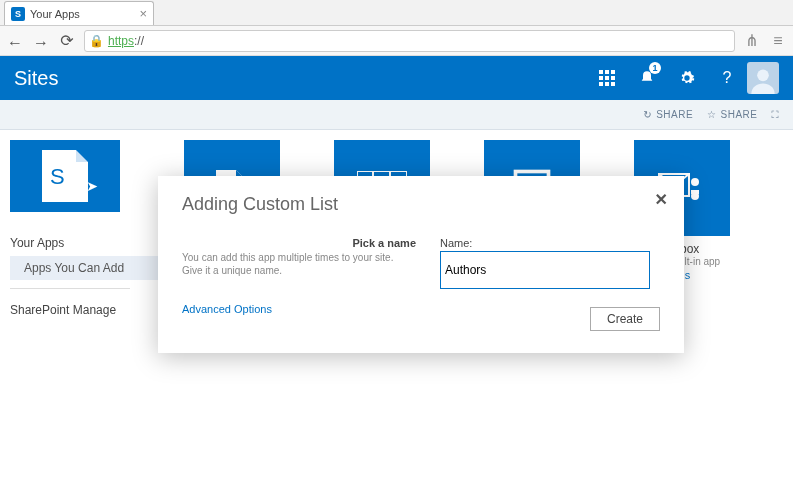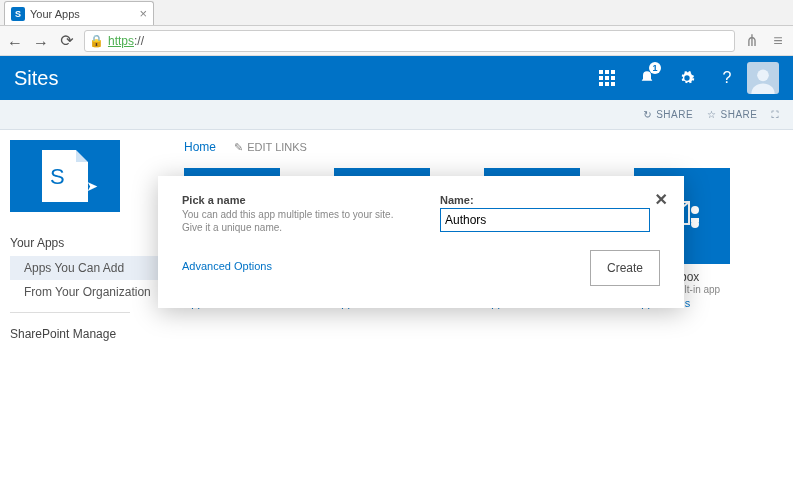--- a/index.html
+++ b/index.html
@@ -58,28 +58,28 @@
 .app .name { font-size: 12px; color: #444; margin-top: 6px; }
 .app .desc { font-size: 10px; color: #888; }
 .app .link { font-size: 11px; color: #0072c6; margin-top: 2px; cursor: pointer; }
 
 
 .overlay { position: absolute; left: 158px; top: 176px; width: 526px; background: #fff; box-shadow: 0 4px 24px rgba(0,0,0,0.25); padding: 18px 24px 22px 24px; z-index: 10; }
 .overlay .dlgtitle { font-size: 18px; font-weight: 300; color: #666; margin-bottom: 22px; }
 .overlay .closebtn { position: absolute; right: 16px; top: 14px; font-size: 16px; color: #555; cursor: pointer; font-weight: bold; }
 .dlgbody { display: flex; gap: 24px; }
 .dlgleft { flex: 1; }
-.dlgleft .pick { font-size: 11px; font-weight: bold; color: #444; margin-bottom: 2px; }
+.dlgleft .pick { font-size: 11px; font-weight: bold; color: #444; margin-bottom: 2px; text-align: right; }
 .dlgleft .hint { font-size: 10px; color: #888; line-height: 1.3; }
 .dlgright { width: 220px; }
-.dlgright label { font-size: 11px; color: #444; display: block; margin-bottom: 2px; font-weight: bold; }
-.dlgright input { width: 210px; height: 24px; border: 1px solid #0072c6; padding: 0 4px; font-size: 12px; outline: none; }
+.dlgright label { font-size: 11px; color: #444; display: block; margin-bottom: 2px; }
+.dlgright input { width: 210px; height: 38px; border: 1px solid #0072c6; padding: 0 4px; font-size: 12px; outline: none; }
 .adv { font-size: 11px; color: #0072c6; margin-top: 26px; cursor: pointer; }
 .btns { display: flex; gap: 10px; justify-content: flex-end; margin-top: 18px; }
-.btns button { height: 36px; padding: 0 16px; background: #fff; border: 1px solid #aaa; font-size: 12px; color: #444; cursor: pointer; }
+.btns button { height: 24px; padding: 0 16px; background: #fff; border: 1px solid #aaa; font-size: 12px; color: #444; cursor: pointer; }
 </style>
 </head>
 <body>
 
 <div class="tabbar">
   <div class="tab">
     <div class="favicon">S</div>
     <span>Your Apps</span>
     <span class="close">×</span>
   </div>
@@ -149,34 +149,26 @@
   <div class="leftcol">
     <div class="sitelogo">
       <div class="fold">
         <span class="s">S</span>
         <span class="arrow">➤</span>
       </div>
     </div>
     <div class="nav">
       <div class="hd">Your Apps</div>
       <div class="sub sel">Apps You Can Add</div>
-      <div class="sub">From Your Organization</div>
       <hr>
       <div class="hd">SharePoint Manage</div>
     </div>
   </div>
 
   <div class="content">
-    <div class="breadcrumb">
-      <span class="home">Home</span>
-      <span class="edit">
-        <span>✎</span>
-        <span>EDIT LINKS</span>
-      </span>
-    </div>
 
     <div class="apps">
       <div class="app">
         <div class="tile">
           <svg width="48" height="48" viewBox="0 0 24 24">
               <path d="M4 3h10l4 4v14H4z" fill="#fff"></path>
               <rect x="4" y="3" width="14" height="18" fill="none" stroke="#0072c6" stroke-width="0"></rect>
               <path d="M14 3v4h4" fill="#0072c6"></path>
             </svg>
         </div>
@@ -222,20 +214,21 @@
         <div class="name">Site Mailbox</div>
         <div class="desc">Popular built-in app</div>
         <div class="link">App Details</div>
       </div>
     </div>
   </div>
 </div>
 
 <div class="overlay">
   <div class="closebtn">✕</div>
+  <div class="dlgtitle">Adding Custom List</div>
   <div class="dlgbody">
     <div class="dlgleft">
       <div class="pick">Pick a name</div>
       <div class="hint">You can add this app multiple times to your site. Give it a unique name.</div>
       <div class="adv">Advanced Options</div>
     </div>
     <div class="dlgright">
       <label>Name:</label>
       <input type="text" value="Authors" style="">
       <div class="btns">

